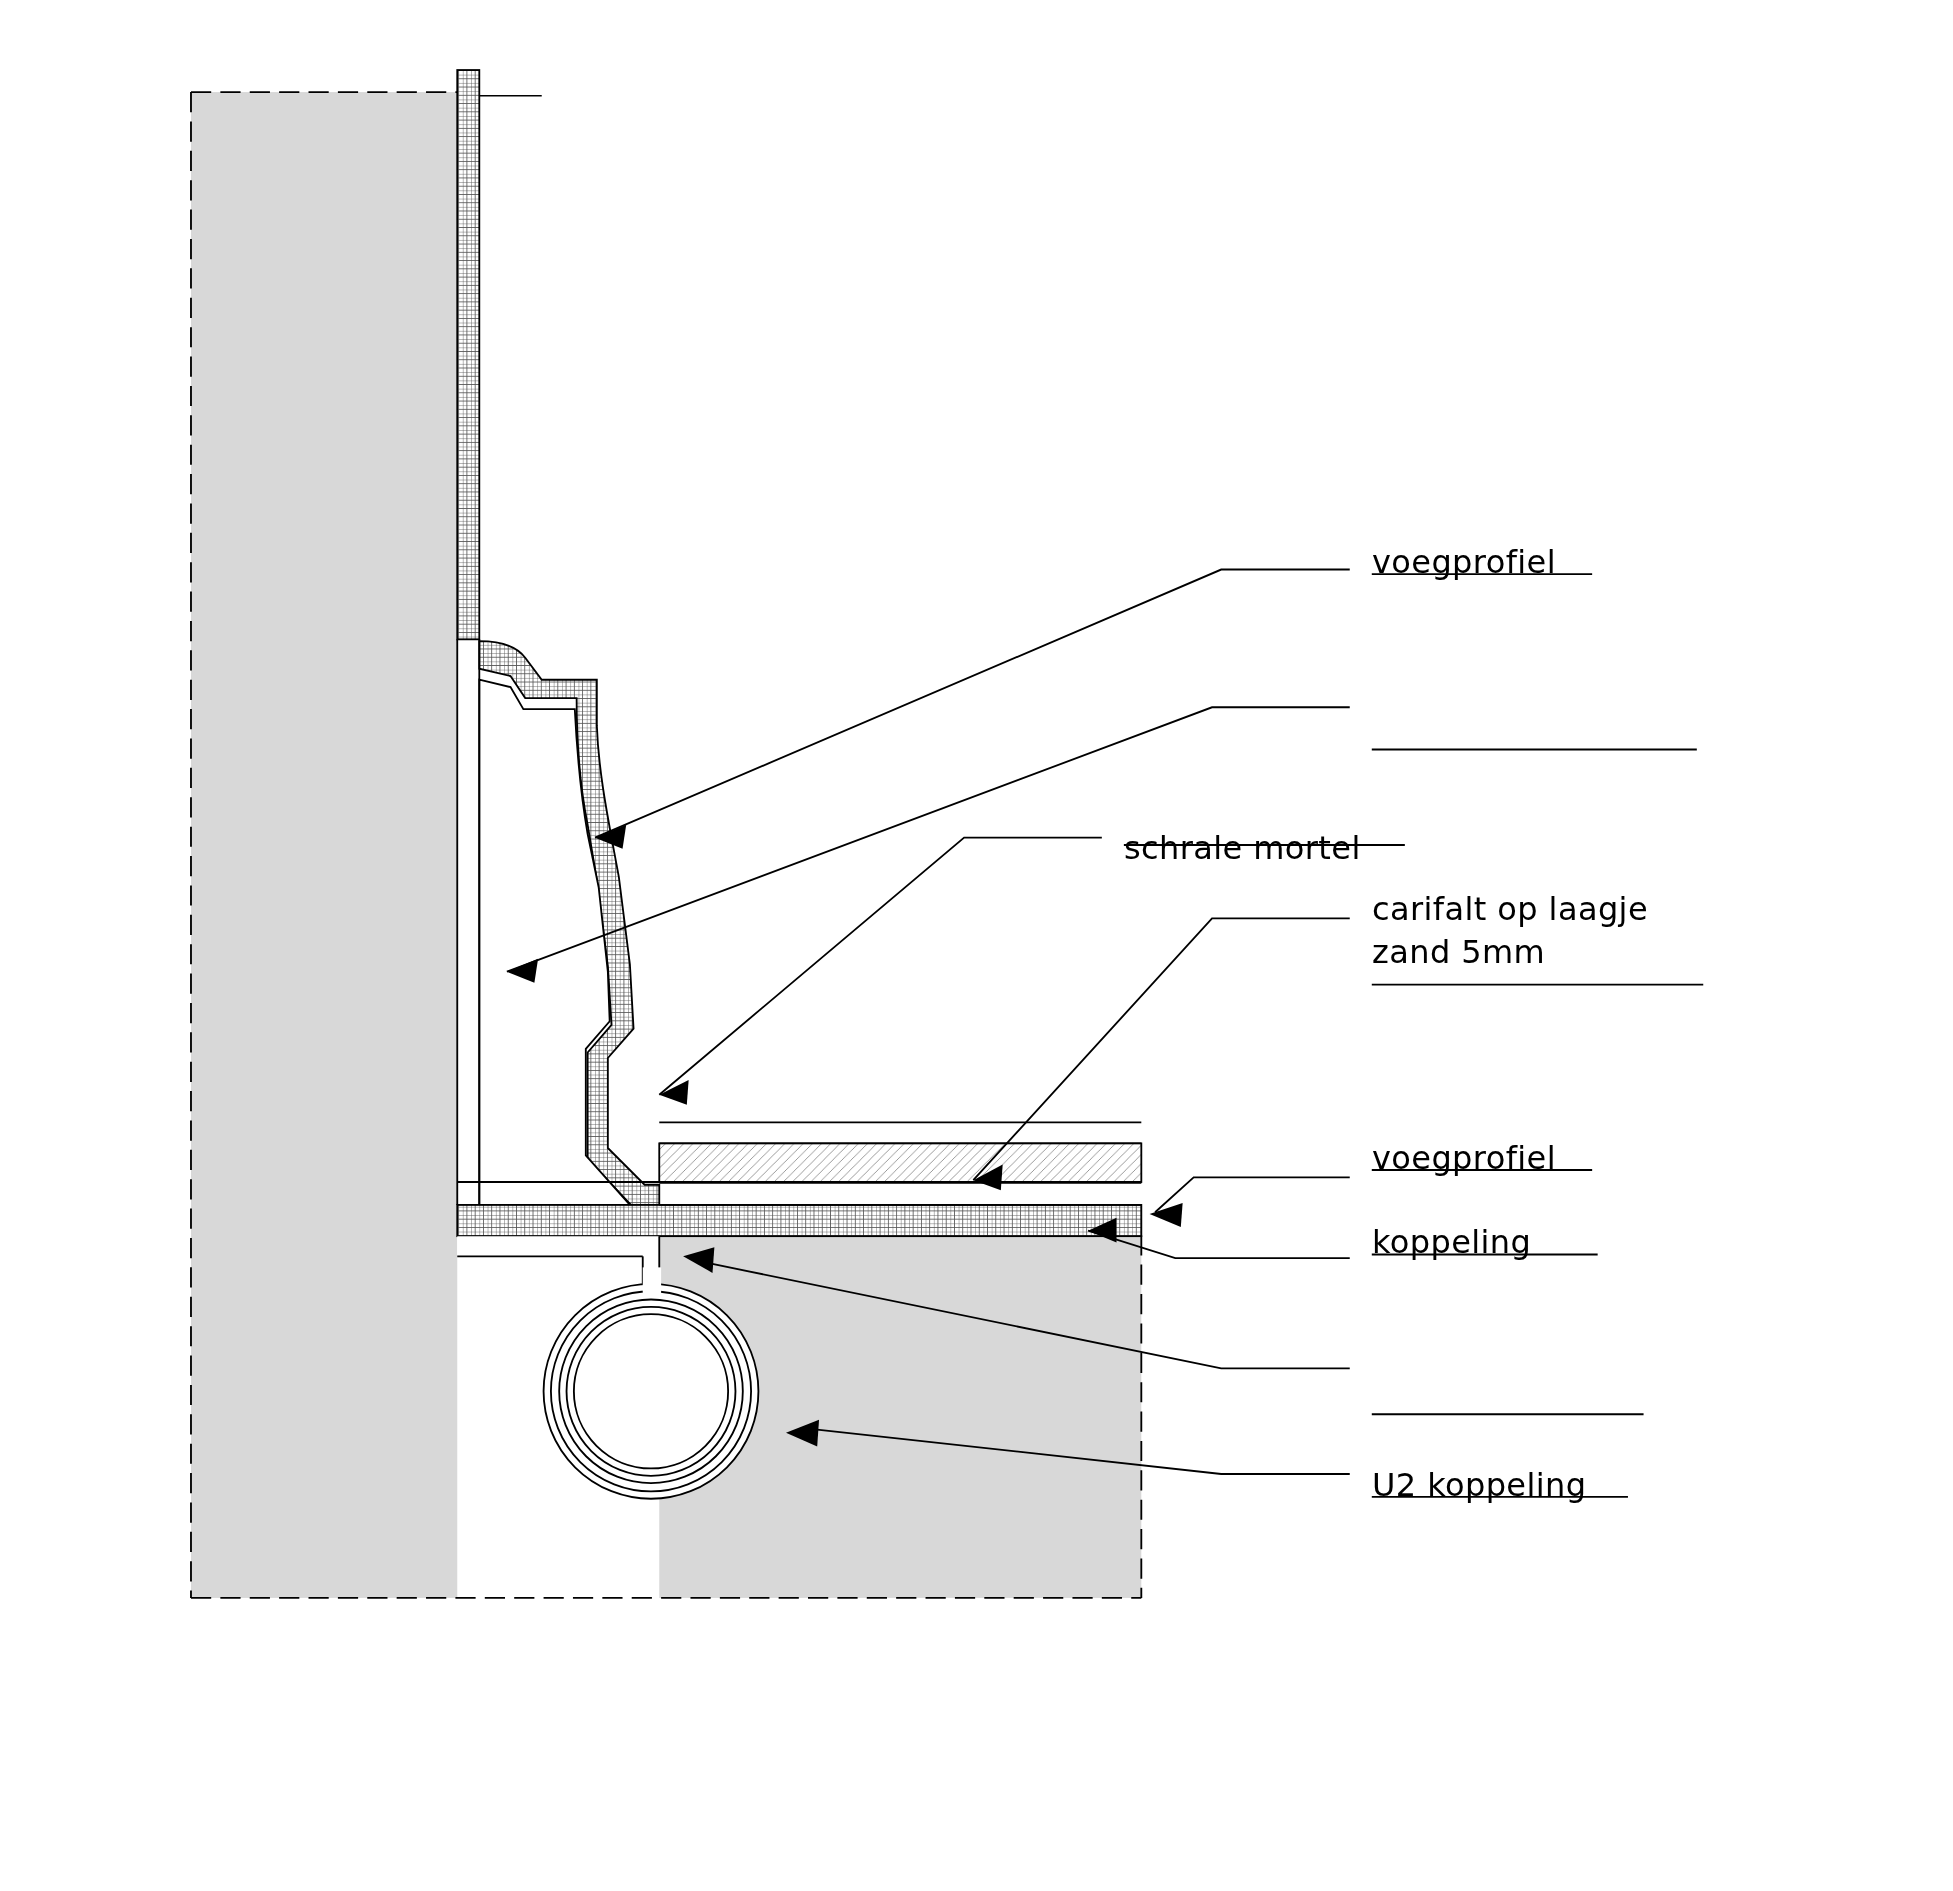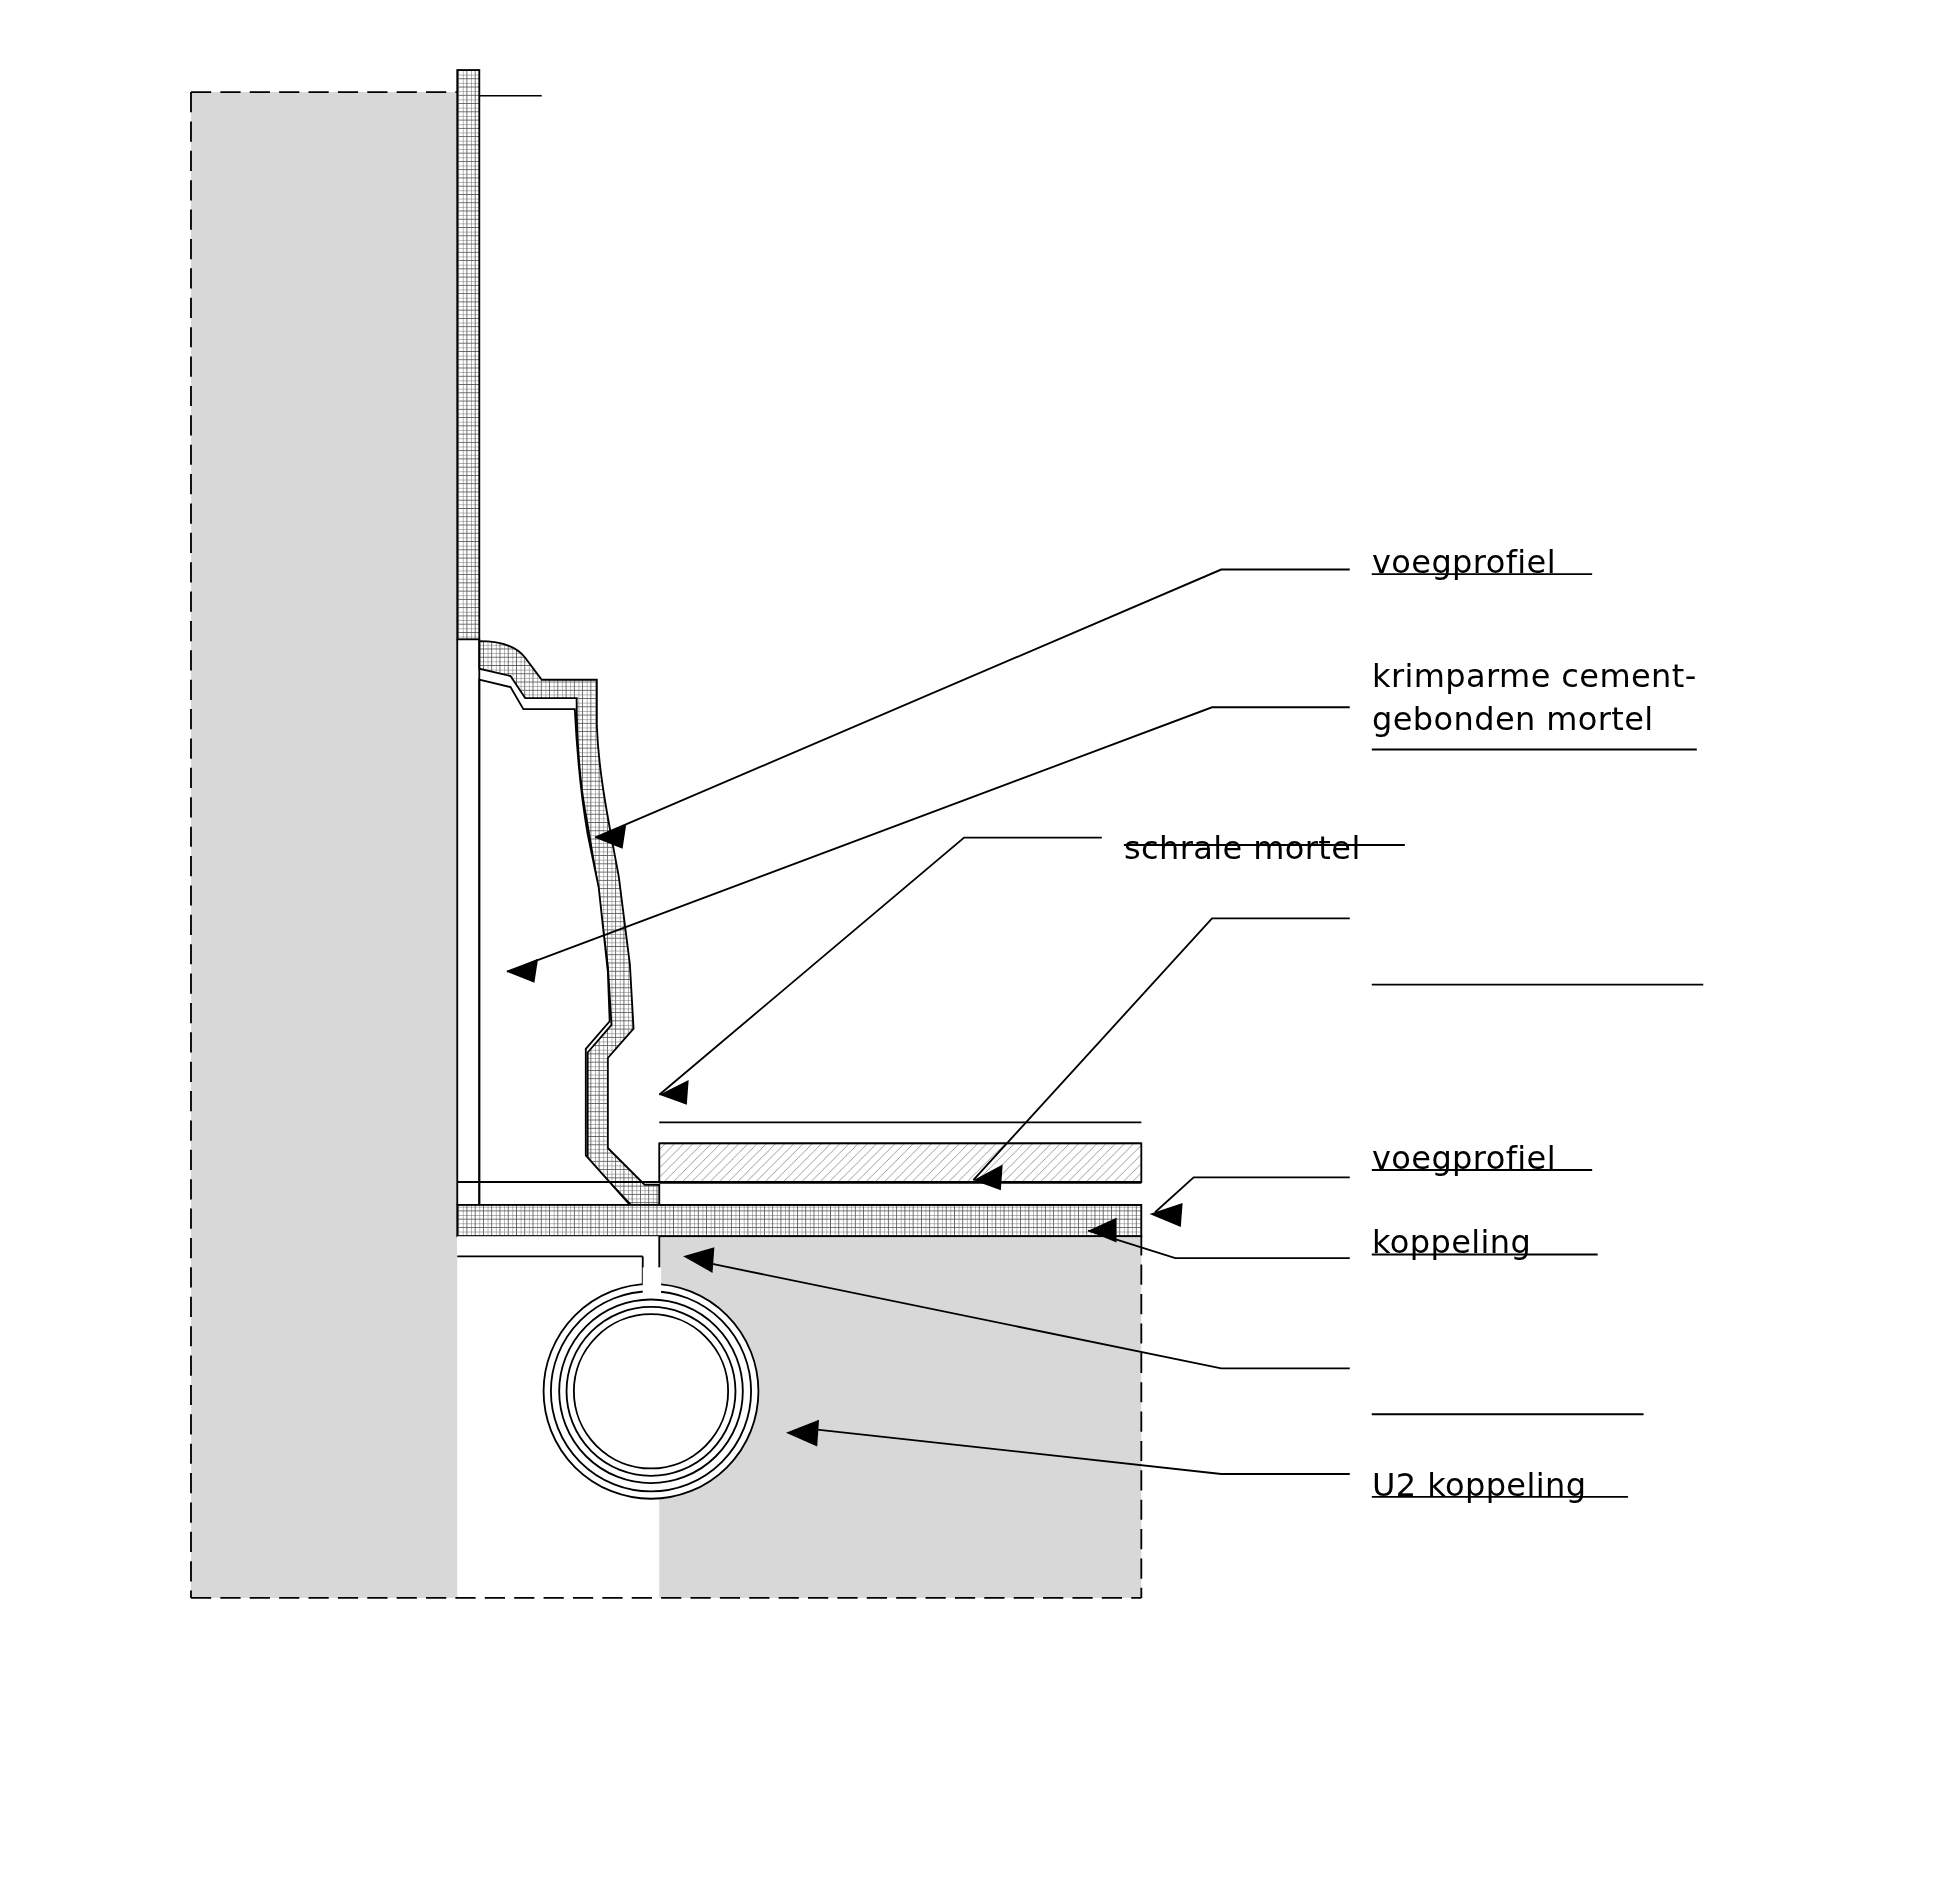--- a/index.html
+++ b/index.html
@@ -250,29 +250,29 @@
       <path d="M1494 1540 L1790 1540"></path>
       <path d="M1494 1630 L1773 1630"></path>
     </g>
   </svg>
 
   <div class="label-layer">
     <div class="cad-label" style="left:1372px; top:541px;">
       <span>voegprofiel</span>
     </div>
 
-    <div class="cad-label" style="left:1372px; top:655px;">
-      <span>krimparme cement-</span>
-      <span class="line2">gebonden mortel</span>
-    </div>
 
     <div class="cad-label" style="left:1124px; top:808px;margin-top:19px;">
       <span>schrale mortel</span>
     </div>
 
+    <div class="cad-label" style="left:1372px; top:888px;">
+      <span>carifalt op laagje</span>
+      <span class="line2">zand 5mm</span>
+    </div>
 
     <div class="cad-label" style="left:1372px; top:1137px;">
       <span>voegprofiel</span>
     </div>
 
     <div class="cad-label" style="left:1372px; top:1221px;">
       <span>koppeling</span>
     </div>
 
 

